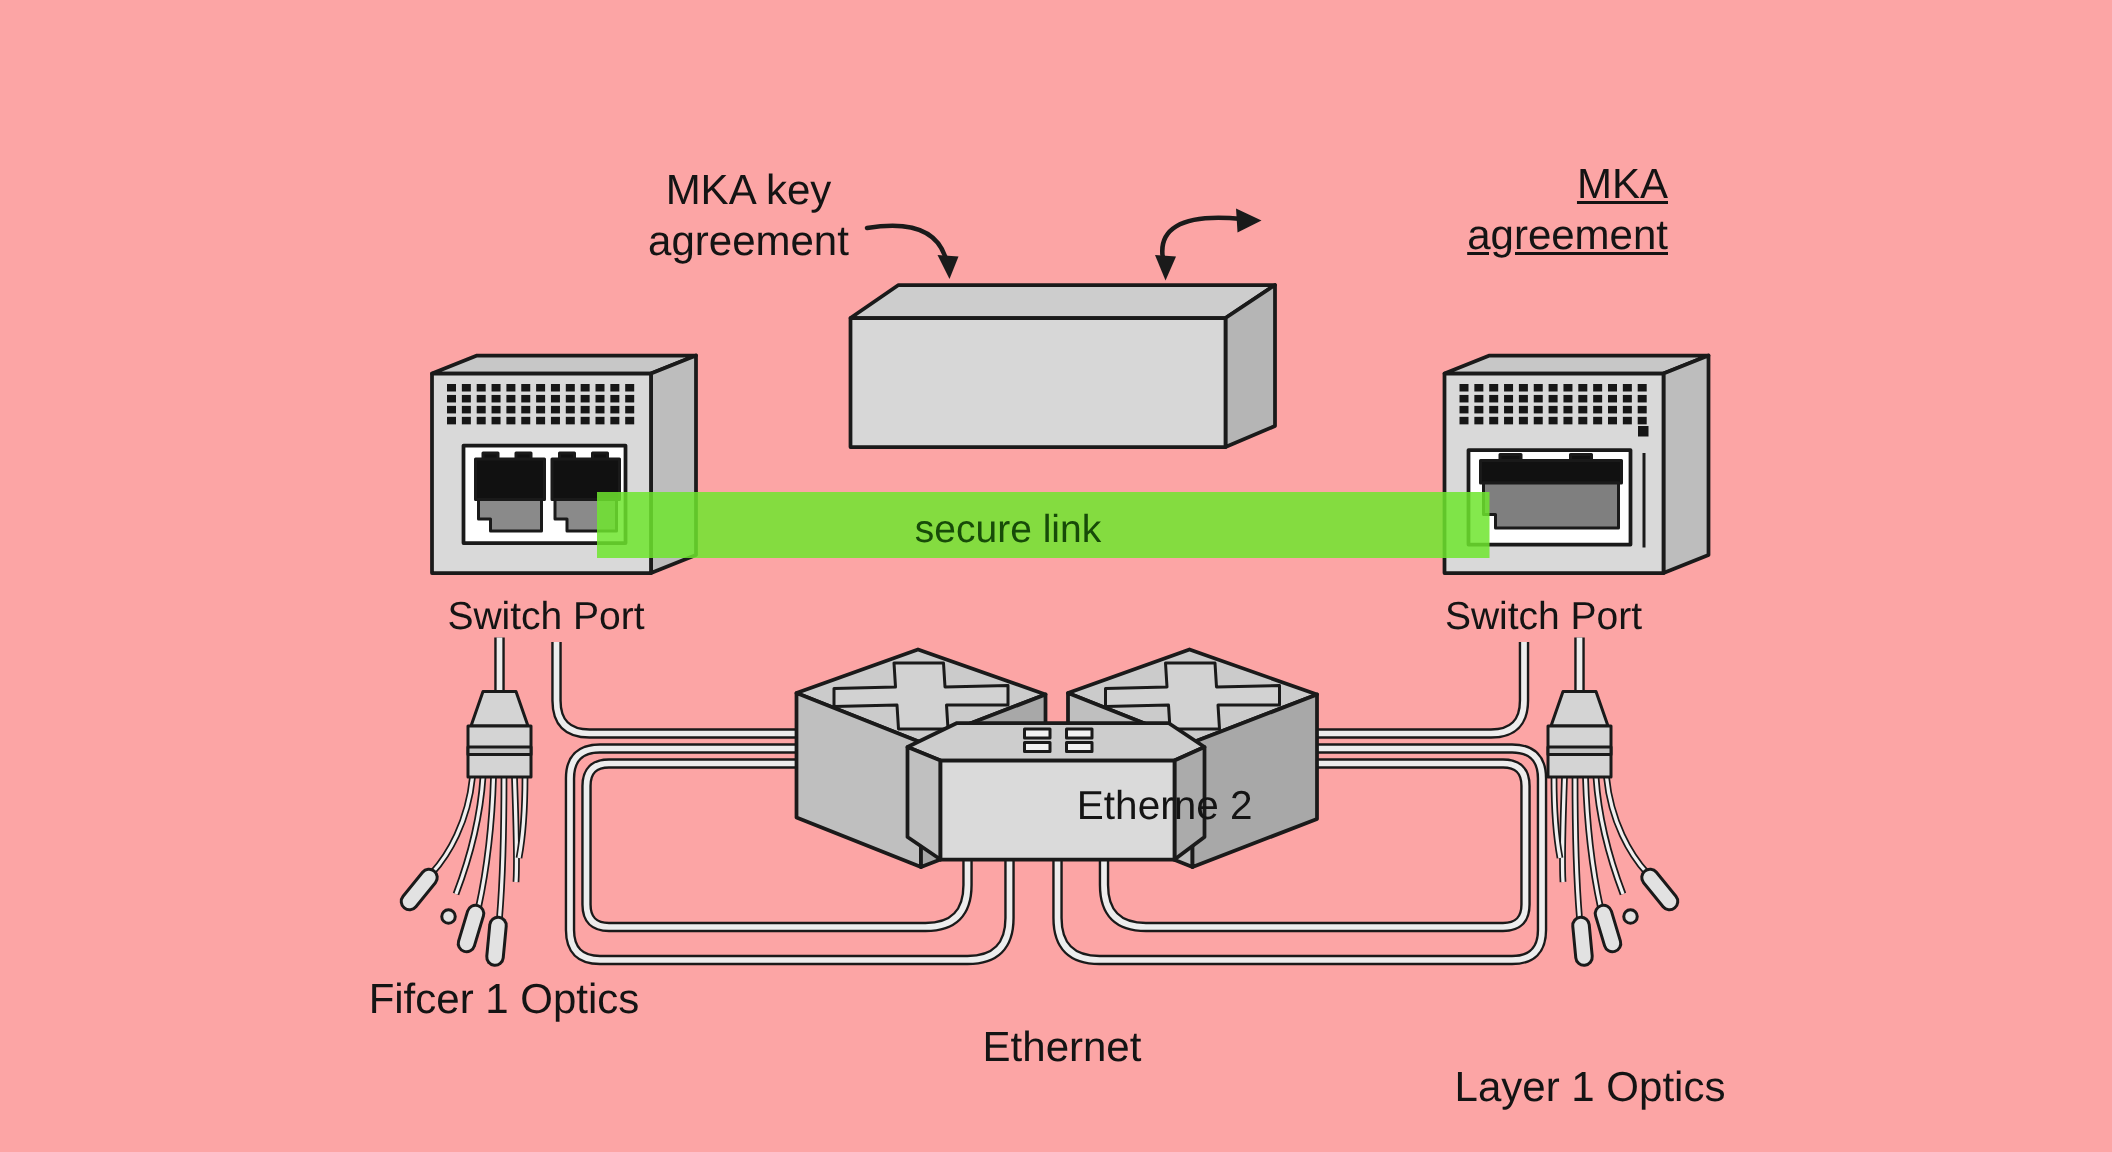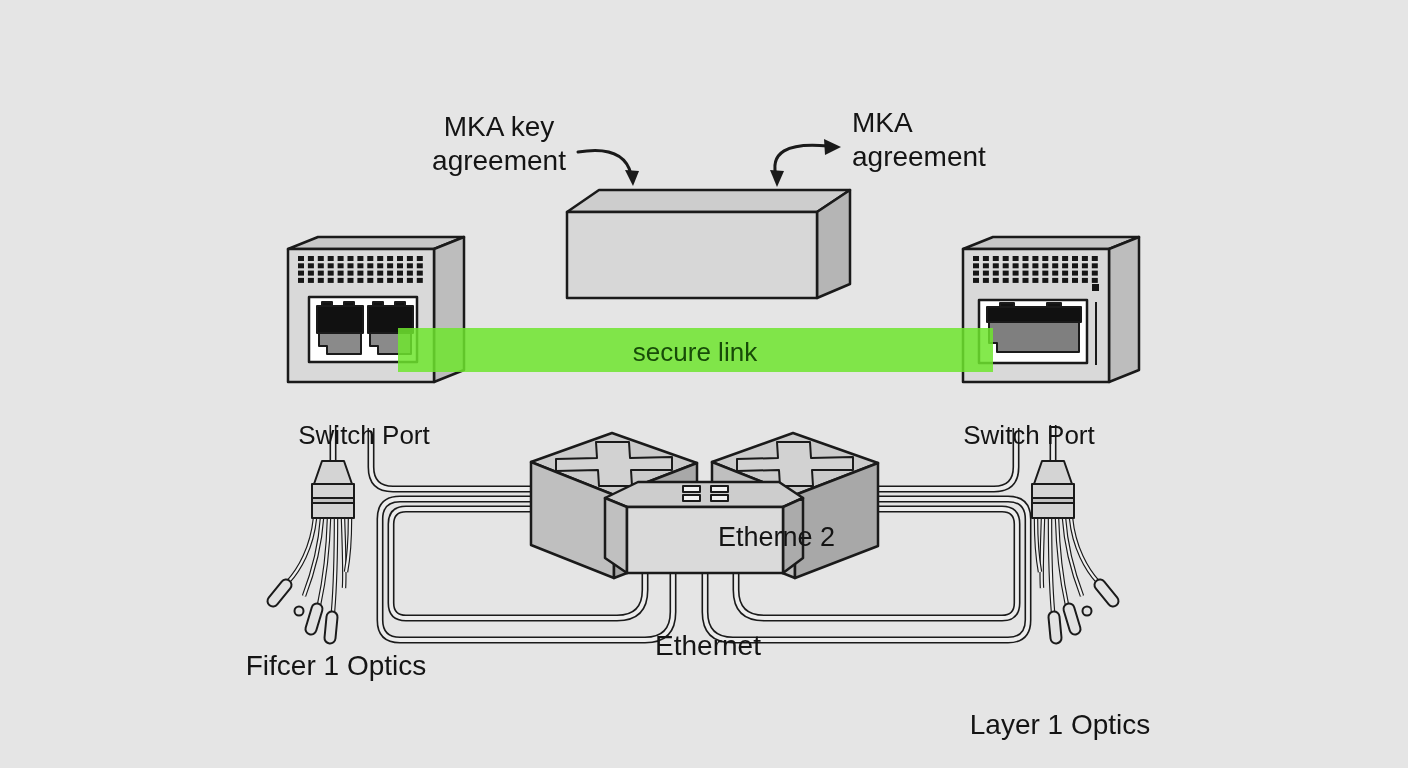--- a/index.html
+++ b/index.html
@@ -1,23 +1,23 @@
 <!DOCTYPE html>
 <html><head>
 <meta charset="utf-8">
 <style>
   html,body{margin:0;padding:0;background:#fff;}
-  .stage{position:relative;width:1408px;height:768px;background:#e5e5e5;overflow:hidden;
+  .stage{position:relative;width:1408px;height:768px;background:#fca5a5;overflow:hidden;
          font-family:"Liberation Sans",sans-serif;}
   .stage svg{position:absolute;left:0;top:0;}
   .lbl{position:absolute;width:260px;text-align:center;color:#141414;
        font:500 28px/34px "Liberation Sans",sans-serif;white-space:nowrap;}
   .lbl .ln{display:block;}
-  .lbl-left{text-align:left;}
-  .lbl-26{font-size:26px;line-height:30px;margin-top:25px;}
+  .lbl-left{text-align:right;text-decoration:underline;}
+  .lbl-26{font-size:26px;line-height:30px;}
   .lbl-27{font-size:27px;line-height:31px;text-align:right;}
   .secure{color:#174b08;font-size:26px;line-height:30px;}
   
   .casing{fill:none;stroke:#1a1a1a;stroke-width:7;}
   .core{fill:none;stroke:#ededed;stroke-width:3.8;}
   .s-casing{fill:none;stroke:#1a1a1a;stroke-width:4.5;}
   .s-core{fill:none;stroke:#f0f0f0;stroke-width:2.2;}
   .cap-casing{fill:none;stroke:#1a1a1a;stroke-width:13;stroke-linecap:round;}
   .cap-core{fill:none;stroke:#e2e2e2;stroke-width:9;stroke-linecap:round;}
   .face{stroke:#1a1a1a;stroke-width:2.5;stroke-linejoin:round;}
@@ -320,27 +320,27 @@
 </div>
 
 <div class="lbl lbl-left" style="left:852px;top:106px;">
   <span class="ln">MKA</span>
   <span class="ln">agreement</span>
 </div>
 
 <div class="lbl" style="left:562px;top:223px;font-size:27px;line-height:32px;">
 </div>
 
-<div class="lbl secure" style="left:565px;top:337px;">secure link</div>
+<div class="lbl secure" style="left:542px;top:337px;">secure link</div>
 
 <div class="lbl lbl-26" style="left:234px;top:395px;">Switch Port</div>
 
 <div class="lbl lbl-26" style="left:899px;top:395px;">Switch Port</div>
 
 <div class="lbl lbl-27" style="left:575px;top:522px;">Etherne 2</div>
 
 <div class="lbl" style="left:206px;top:649px;">Fifcer 1 Optics</div>
 
-<div class="lbl" style="left:578px;top:629px;">Ethernet</div>
+<div class="lbl" style="left:578px;top:681px;">Ethernet</div>
 
 <div class="lbl" style="left:930px;top:676px;margin-top:32px;">Layer 1 Optics</div>
 
 </div>
 
 </body></html>

